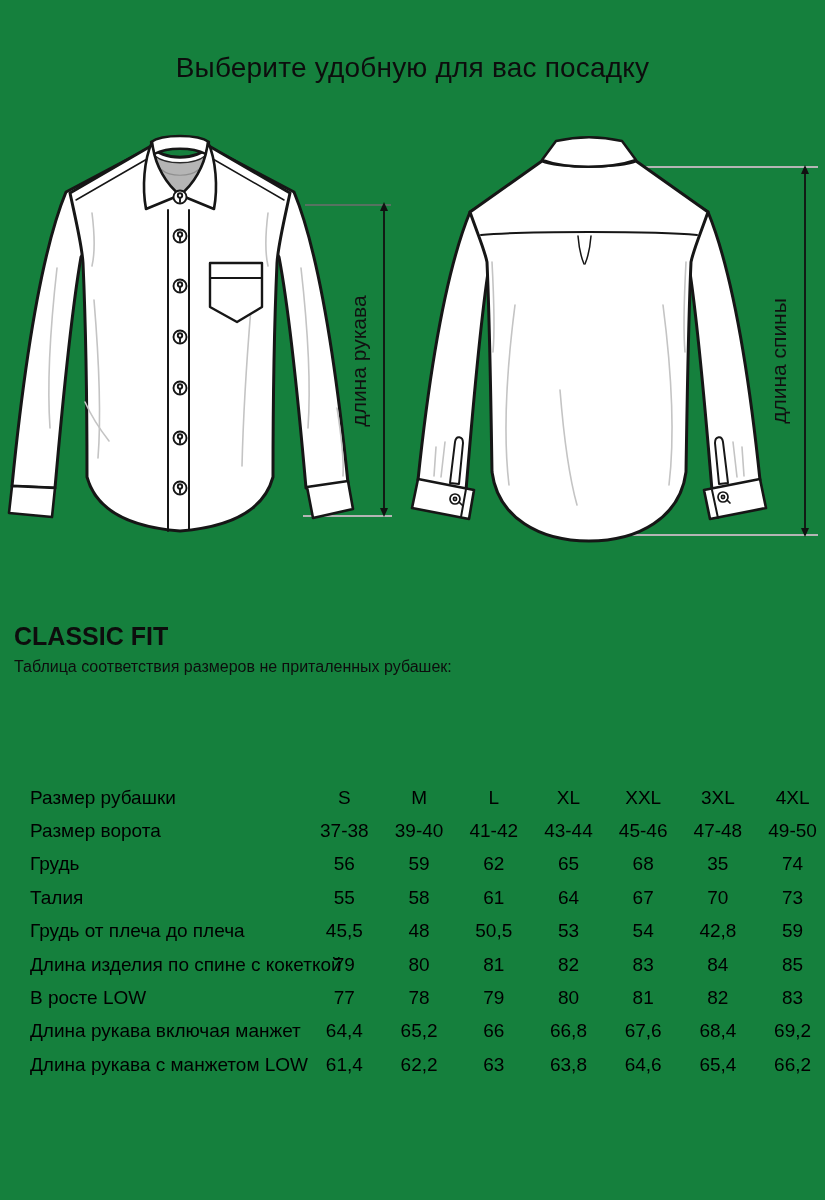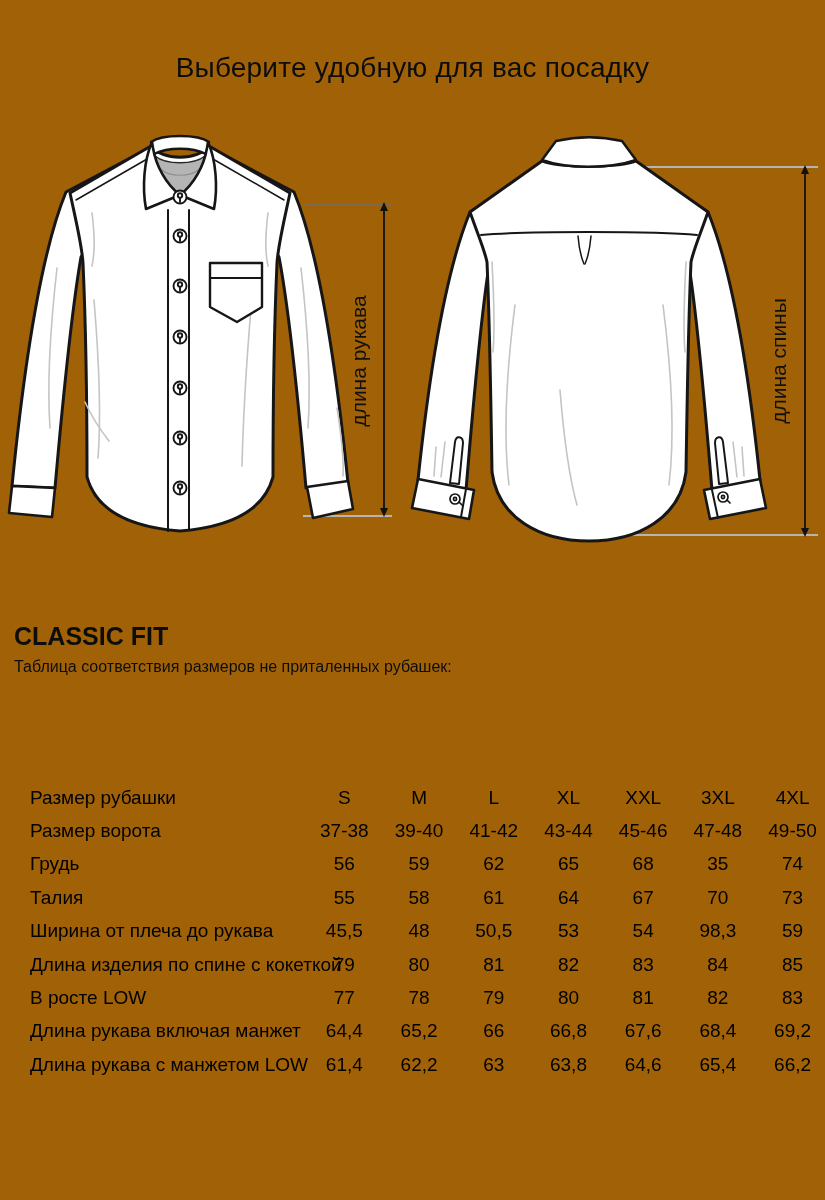--- a/index.html
+++ b/index.html
@@ -1,17 +1,17 @@
 <!DOCTYPE html>
 <html><head>
 <meta charset="utf-8">
 <style>
   html,body{margin:0;padding:0;background:#fff;}
   body{font-family:"Liberation Sans","DejaVu Sans",sans-serif;color:#000;}
-  .page{position:relative;width:825px;height:1200px;background:#a16207;overflow:hidden;}
+  .page{position:relative;width:825px;height:1200px;background:#15803d;overflow:hidden;}
   .page-title{position:absolute;top:52px;left:0;width:825px;text-align:center;
     font-size:28px;font-weight:400;letter-spacing:0.2px;color:#0d0d0d;}
   .diagram-svg{position:absolute;top:0;left:0;}
   .fit-heading{position:absolute;top:622px;left:14px;font-size:25px;font-weight:700;color:#0d0d0d;text-align:center;}
   .fit-subtitle{position:absolute;top:658px;left:14px;font-size:16px;font-weight:400;color:#0d0d0d;}
   table.size-table{position:absolute;top:741px;left:30px;width:800px;border-collapse:collapse;table-layout:fixed;margin-top:40px;}
   table.size-table td{height:33.4px;font-size:19px;padding:0;vertical-align:middle;white-space:nowrap;}
   td.lbl{text-align:left;}
   td.val{text-align:center;}
 </style>
@@ -230,27 +230,27 @@
         <td class="lbl">Талия</td>
         <td class="val">55</td>
         <td class="val">58</td>
         <td class="val">61</td>
         <td class="val">64</td>
         <td class="val">67</td>
         <td class="val">70</td>
         <td class="val">73</td>
       </tr>
       <tr>
-        <td class="lbl">Ширина от плеча до рукава</td>
+        <td class="lbl">Грудь от плеча до плеча</td>
         <td class="val">45,5</td>
         <td class="val">48</td>
         <td class="val">50,5</td>
         <td class="val">53</td>
         <td class="val">54</td>
-        <td class="val">98,3</td>
+        <td class="val">42,8</td>
         <td class="val">59</td>
       </tr>
       <tr>
         <td class="lbl">Длина изделия по спине с кокеткой</td>
         <td class="val">79</td>
         <td class="val">80</td>
         <td class="val">81</td>
         <td class="val">82</td>
         <td class="val">83</td>
         <td class="val">84</td>

